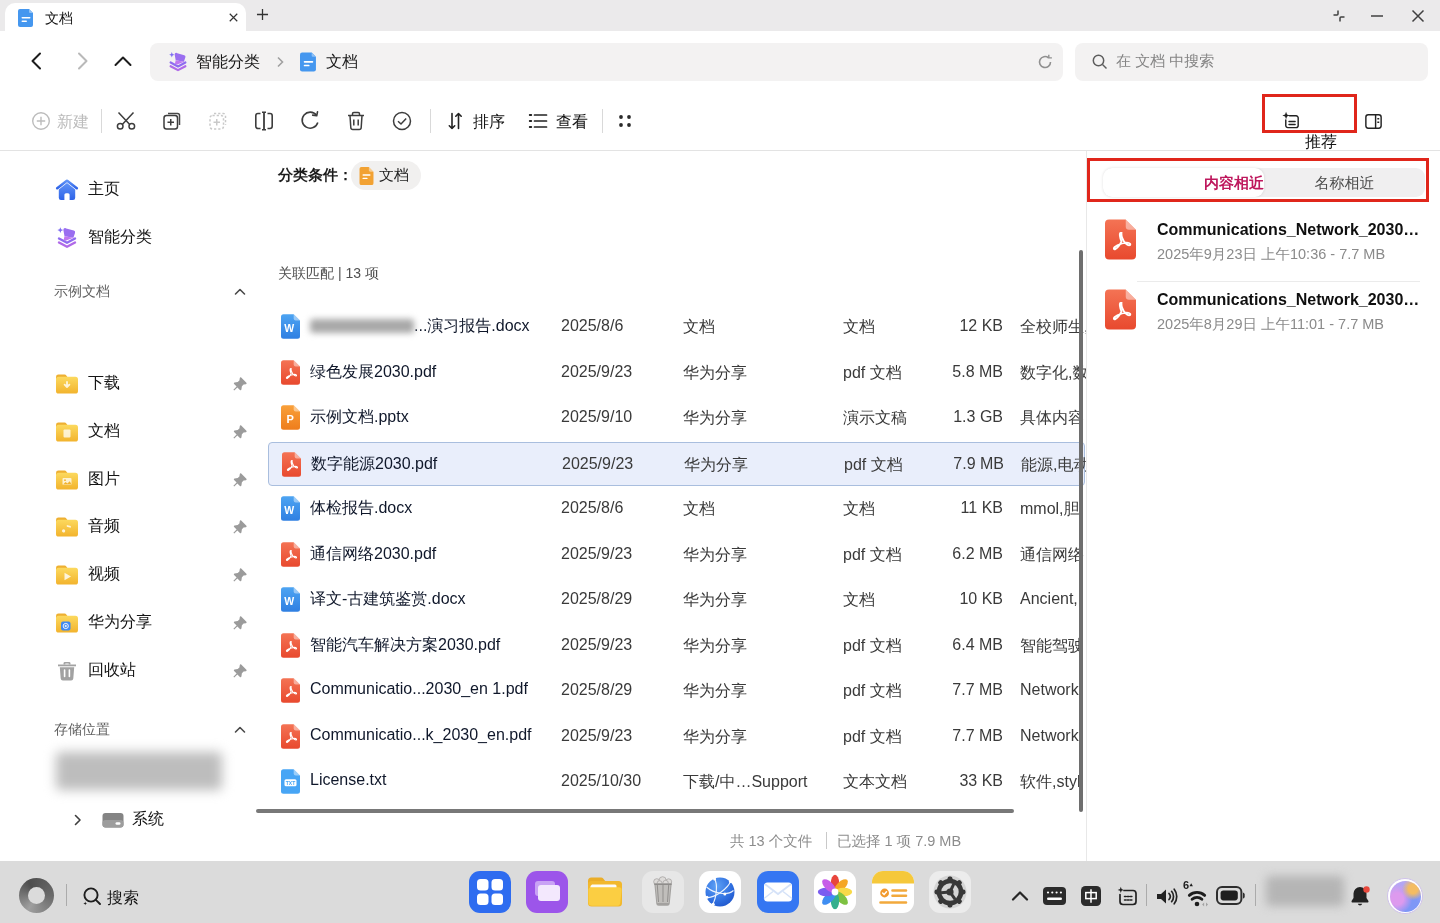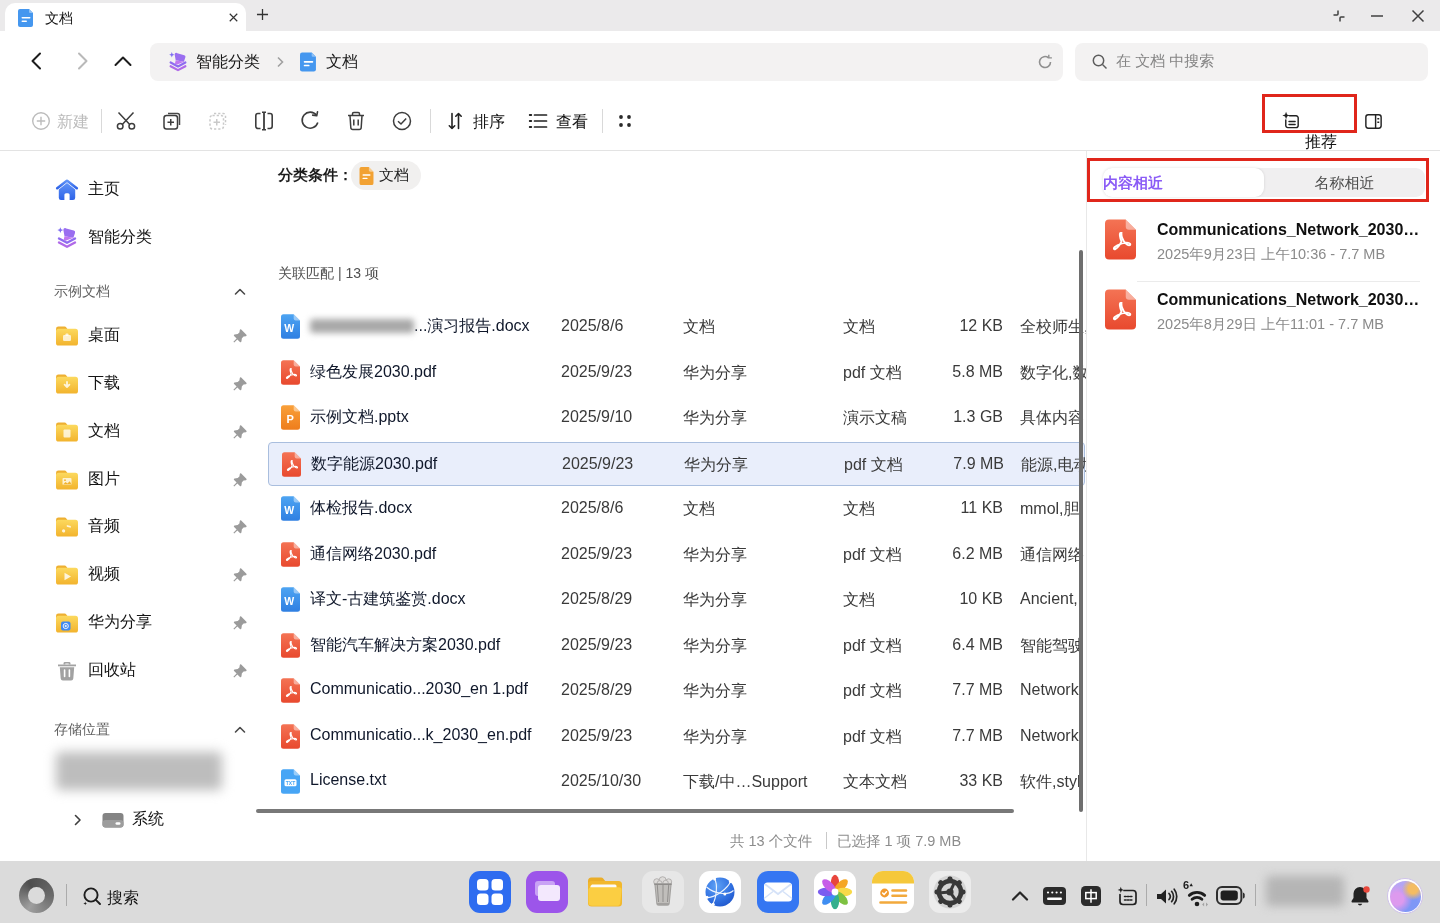--- a/index.html
+++ b/index.html
@@ -59,21 +59,21 @@
 .row.sel .c2 { left:293px; } .row.sel .c3 { left:415px; } .row.sel .c4 { left:575px; }
 .row.sel .c5 { left:625px; } .row.sel .c6 { left:752px; }
 #vscroll { position:absolute; left:826px; top:99px; width:4px; height:562px; background:#6e6e6e; border-radius:2px; }
 #hscroll { position:absolute; left:3px; top:658px; width:758px; height:4px; background:#787878; border-radius:2px; }
 #statusbar { position:absolute; left:0; top:672px; width:832px; height:38px; font-size:14.5px; color:#8c8c8c; }
 
 
 #rpanel { position:absolute; left:1086px; top:151px; width:354px; height:710px; background:#fff; }
 #seg { position:absolute; left:17px; top:17px; width:322px; height:29px; background:#f0eff0; border-radius:9px; }
 #seg .active { position:absolute; left:0; top:0; width:161px; height:29px; background:#fff; border-radius:9px; box-shadow:0 0 3px rgba(0,0,0,.12); }
-#seg .t1 { position:absolute; left:0; top:6px; width:161px; text-align:left; font-size:15px; font-weight:bold; color:#8b5cf6; }
+#seg .t1 { position:absolute; left:0; top:6px; width:161px; text-align:right; font-size:15px; font-weight:bold; color:#be185d; }
 #seg .t2 { position:absolute; left:161px; top:6px; width:161px; text-align:center; font-size:15px; color:#4c4c4c; }
 .ritem { position:absolute; left:19px; width:330px; height:62px; }
 .ritem .rtitle { position:absolute; left:52px; top:3px; font-size:16px; font-weight:bold; color:#0f0f0f; white-space:nowrap; }
 .ritem .rsub { position:absolute; left:52px; top:27px; font-size:14.5px; color:#8a8a8a; white-space:nowrap; }
 #rdiv { position:absolute; left:51px; top:130px; width:283px; height:1px; background:#ebebeb; }
 
 .redbox { position:absolute; border:3px solid #e0261b; }
 
 
 #dock { position:absolute; left:0; top:861px; width:1440px; height:62px; background:#dbdbdb; }
@@ -300,31 +300,20 @@
       <path d="M10.5 11.2 l9 1.5 -7.3 2.9 a1.8 1.8 0 0 1 -2.4 -1.3 z" fill="#c077f0"></path>
       <path d="M6.3 2.2 l0.8 2.1 2.1 0.8 -2.1 0.8 -0.8 2.1 -0.8 -2.1 -2.1 -0.8 2.1 -0.8 z" fill="#7d6cf2"></path>
     </svg>
     <span class="slabel">智能分类</span>
   </div>
   <span class="shead" style="top:132px">示例文档</span>
   <svg class="schev" style="top:133px" viewBox="0 0 16 16" fill="none" stroke="#4a4a4a" stroke-width="1.6" stroke-linecap="round" stroke-linejoin="round">
         <path d="M3.5 10 L8 5.5 L12.5 10"></path>
       </svg>
 
-  <div class="sitem" style="top:161px">
-        <svg class="sicon" viewBox="0 0 26 26">
-          <use href="#foldbase"></use>
-          <rect x="9" y="12" width="8" height="6" rx="1.2" fill="#fff" opacity="0.75"></rect>
-          <rect x="11.5" y="10.5" width="3" height="2.5" rx="0.8" fill="#fff" opacity="0.75"></rect>
-        </svg>
-        <span class="slabel">桌面</span>
-        <svg class="pin" style="top:16px" viewBox="0 0 16 16" fill="#9b9b9b">
-          <use href="#pinshape"></use>
-        </svg>
-      </div>
   <div class="sitem" style="top:209px">
         <svg class="sicon" viewBox="0 0 26 26">
           <use href="#foldbase"></use>
           <path d="M13 11 v5 M13 16 l-2.4 -2.4 M13 16 l2.4 -2.4" stroke="#fff" stroke-width="1.8" stroke-linecap="round" opacity="0.8" fill="none"></path>
         </svg>
         <span class="slabel">下载</span>
         <svg class="pin" style="top:16px" viewBox="0 0 16 16" fill="#9b9b9b">
           <use href="#pinshape"></use>
         </svg>
       </div>

